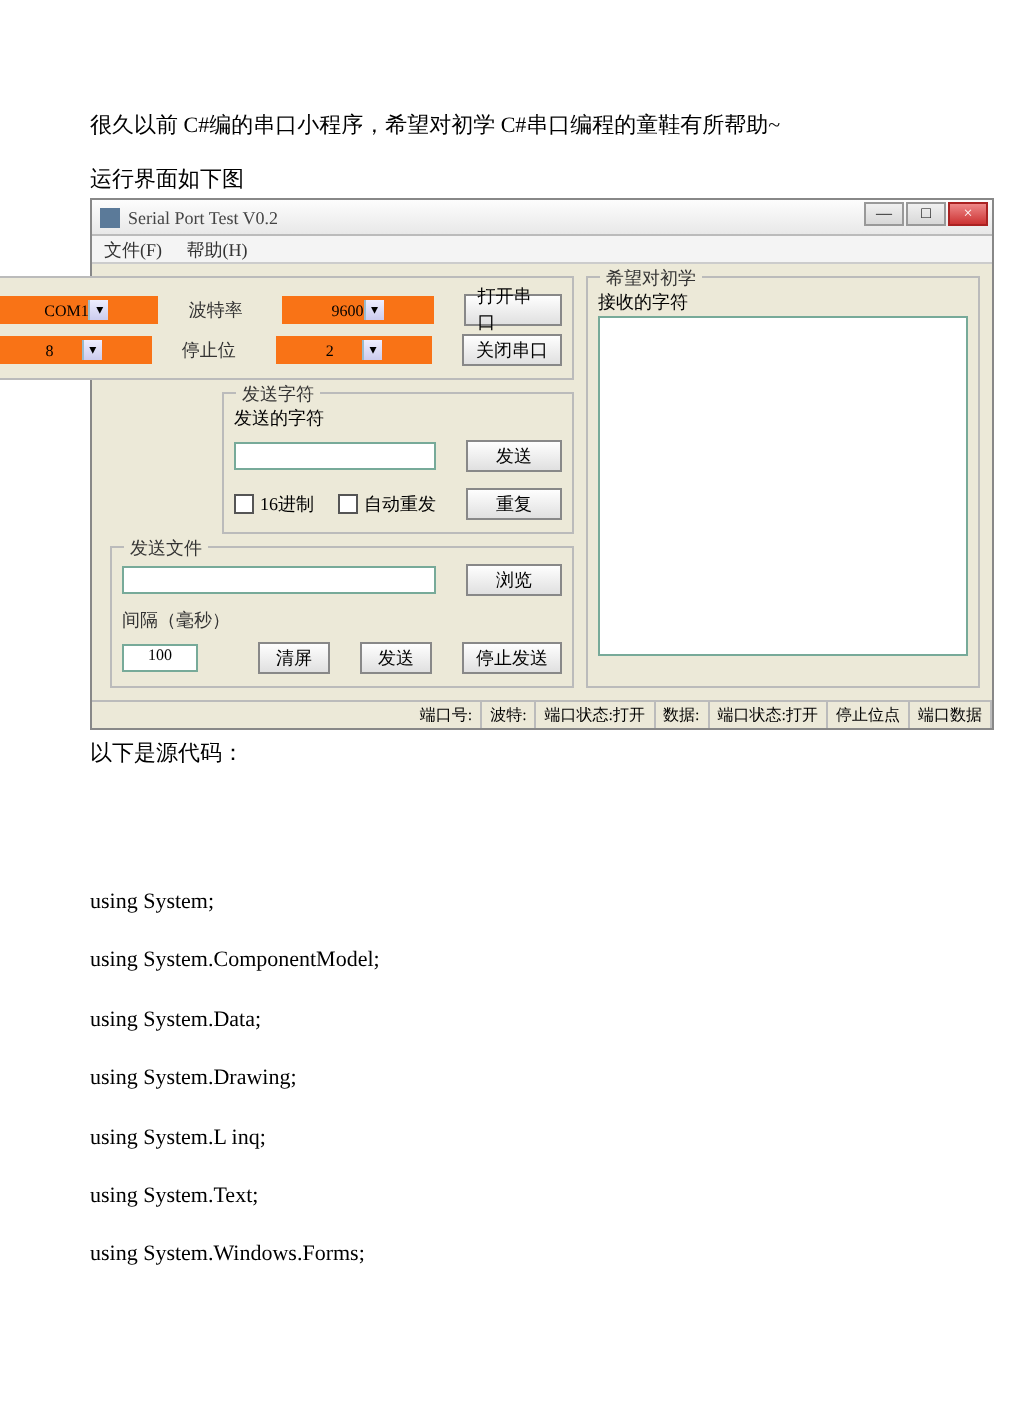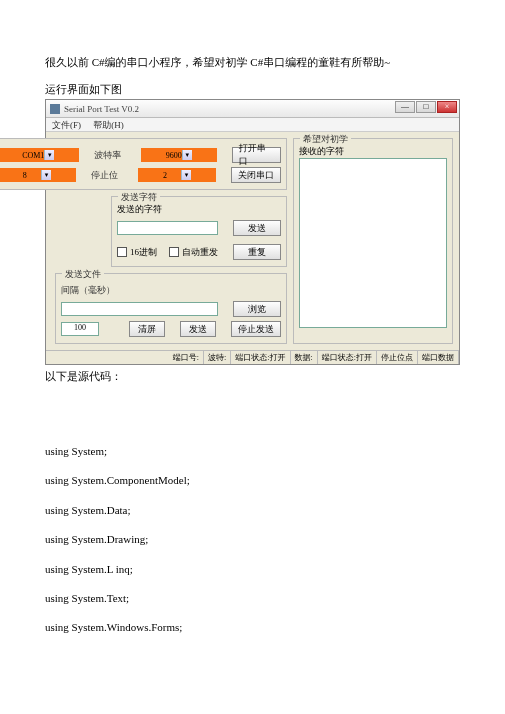--- a/index.html
+++ b/index.html
@@ -1,20 +1,20 @@
 <!DOCTYPE html>
 <html><head>
   <meta charset="utf-8">
   <style>
     * { margin: 0; padding: 0; box-sizing: border-box; }
     body { width: 505px; height: 714px; background: #fff; font-family: SimSun, serif; font-size: 11px; }
     .page { padding: 55px 45px 0 45px; }
     .intro { font-size: 11px; margin-bottom: 12px; }
     .caption { font-size: 11px; margin-bottom: 2px; }
-    .app-window { border: 1px solid #888; background: #701a75; position: relative; width: 415px; }
+    .app-window { border: 1px solid #888; background: #701a75; position: relative; width: 452px; }
     .titlebar { height: 18px; background: linear-gradient(#fdfdfd,#e8e8e8); border-bottom: 1px solid #bbb; display: flex; align-items: center; padding: 0 4px; position: relative; }
     .titlebar-icon { width: 10px; height: 10px; background: #5b7a99; margin-right: 4px; }
     .titlebar-text { font-size: 9px; color: #444; }
     .win-controls { position: absolute; right: 2px; top: 1px; display: flex; gap: 1px; }
     .win-btn { width: 20px; height: 12px; background: linear-gradient(#f0f0f0,#d8d8d8); border: 1px solid #999; font-size: 8px; text-align: center; line-height: 10px; }
     .win-close { background: linear-gradient(#e88,#c33); color: #fff; border-color: #a22; }
     .menubar { height: 14px; background: #f4f4f4; border-bottom: 1px solid #ccc; font-size: 9px; padding: 1px 6px; color: #333; }
     .menubar span { margin-right: 10px; }
     .client { display: flex; padding: 6px; gap: 6px; background: #ece9d8; }
     .left-panel { width: 235px; display: flex; flex-direction: column; gap: 6px; align-items: flex-end; }
@@ -107,26 +107,26 @@
                   <div class="checkbox"></div>
                   <span>自动重发</span>
                 </div>
             </div>
             <div class="btn">重复</div>
           </div>
         </div>
 
         <div class="groupbox">
           <div class="groupbox-title">发送文件</div>
-          <div class="row" style="margin-top:6px">
-            <div class="lbl" style="width:60px">间隔（毫秒）</div>
-          </div>
           <div class="row">
             <div class="textbox"></div>
             <div class="btn">浏览</div>
+          </div>
+          <div class="row" style="margin-top:6px">
+            <div class="lbl" style="width:60px">间隔（毫秒）</div>
           </div>
           <div class="row">
             <div class="small-input">100</div>
             <div style="flex:1"></div>
             <div class="btn" style="min-width:36px">清屏</div>
             <div class="btn" style="min-width:36px">发送</div>
             <div class="btn">停止发送</div>
           </div>
         </div>
       </div>

